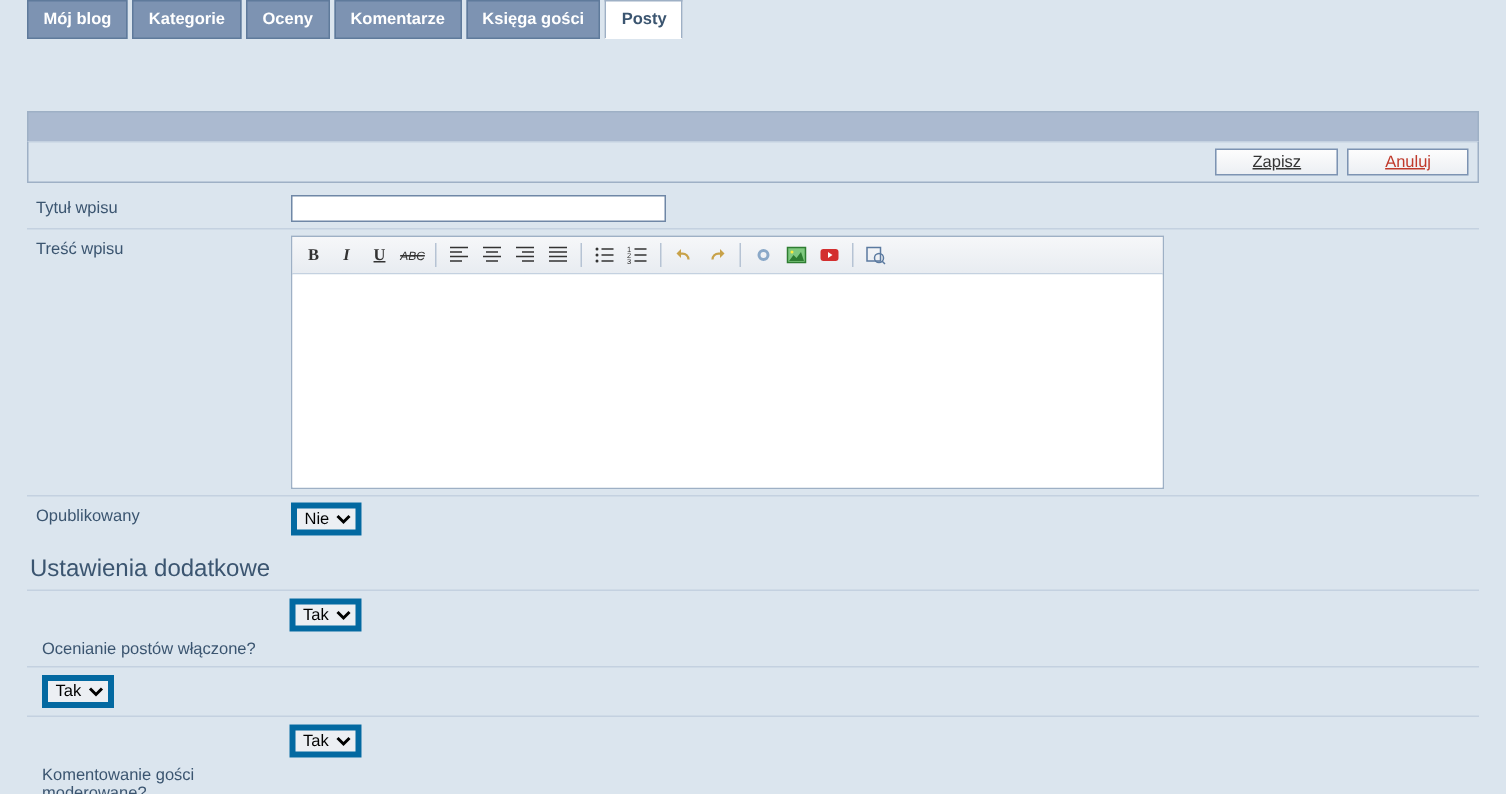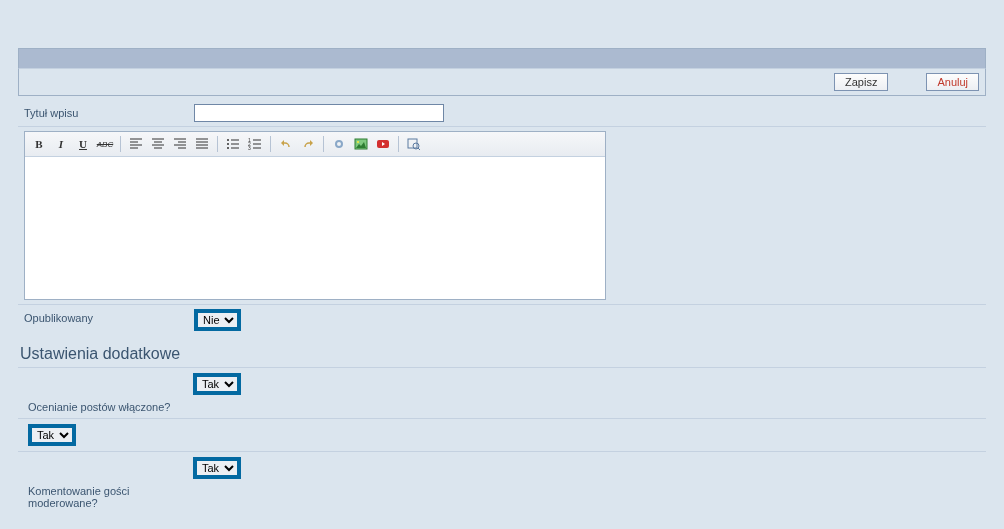--- a/index.html
+++ b/index.html
@@ -45,27 +45,28 @@
   border: 1px solid #9eb0c5;
   border-top: 1px solid #c4d1e0;
   padding: 4px 6px;
   display: flex;
   justify-content: flex-end;
   gap: 6px;
 }
 .btn {
   background: linear-gradient(#fdfdfd, #eceff3);
   border: 1px solid #7d93b2;
-  padding: 2px 10px;
+  padding: 2px 24px;
   font-size: 11px;
   font-family: inherit;
   color: #333;
   cursor: pointer;
-}
-.btn.cancel { color: #c0392b; margin-left: 32px; }
+  text-decoration: underline;
+}
+.btn.cancel { color: #c0392b; }
 .form-area { margin-top: 4px; }
 .form-row {
   display: flex;
   align-items: flex-start;
   border-top: 1px solid #c4d1e0;
   padding: 4px 0 4px 6px;
 }
 .form-row:first-child { border-top: none; }
 .form-label {
   width: 170px;
@@ -132,37 +133,46 @@
   width: 165px;
   color: #3b5570;
   margin-top: 28px;
 }
 </style>
 </head>
 <body>
 
 <div class="page">
 
+  <div class="tabs">
+    <div class="tab">Mój blog</div>
+    <div class="tab">Kategorie</div>
+    <div class="tab">Oceny</div>
+    <div class="tab">Komentarze</div>
+    <div class="tab">Księga gości</div>
+    <div class="tab active">Posty</div>
+  </div>
 
   <div class="spacer-bar"></div>
   <div class="button-bar">
     <button class="btn">Zapisz</button>
     <button class="btn cancel">Anuluj</button>
   </div>
 
   <div class="form-area">
 
     <div class="form-row">
       <div class="form-label">Tytuł wpisu</div>
       <div class="form-control">
         <input type="text" class="title-input" value="" style="">
       </div>
     </div>
 
     <div class="form-row">
+      <div class="form-label">Treść wpisu</div>
       <div class="form-control">
         <div class="editor">
           <div class="editor-toolbar">
             <span class="ticon" style="font-weight:bold;font-family:Georgia,serif;">B</span>
             <span class="ticon" style="font-style:italic;font-family:Georgia,serif;font-weight:bold;">I</span>
             <span class="ticon" style="text-decoration:underline;font-family:Georgia,serif;font-weight:bold;">U</span>
             <span class="ticon" style="text-decoration:line-through;font-size:8px;font-style:italic;">ABC</span>
             <span class="tsep"></span>
             <span class="ticon">
                 <svg viewBox="0 0 14 14">

